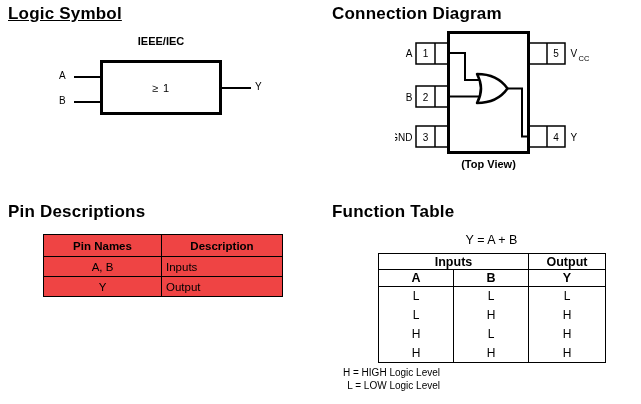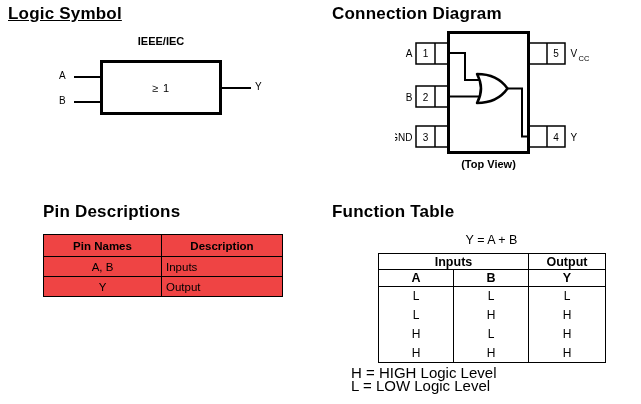--- a/index.html
+++ b/index.html
@@ -15,21 +15,21 @@
 
   .section-title {
     position:absolute;
     font-size:17px;
     font-weight:bold;
     letter-spacing:0.2px;
     white-space:nowrap;
   }
   #title-logic     { left:8px;   top:4px;text-decoration:underline; }
   #title-conn      { left:332px; top:4px; }
-  #title-pindesc   { left:8px;   top:202px;margin-left:35px; }
+  #title-pindesc   { left:8px;   top:202px; }
   #title-functable { left:332px; top:202px; }
 
   
   .ls-ieee {
     position:absolute; left:100px; top:35px; width:122px;
     text-align:center; font-size:11px; font-weight:bold;
   }
   .ls-box {
     position:absolute; left:100px; top:60px; width:122px; height:55px;
     border:3px solid #000; background:#fff;
@@ -86,21 +86,21 @@
   .func-table th {
     border:1px solid #000; font-size:12.5px; font-weight:bold;
     text-align:center; height:16px;
   }
   .func-table tr.ft-colhead th { height:17px; }
   .func-table td {
     border-left:1px solid #000; border-right:1px solid #000;
     border-top:none; border-bottom:none;
     font-size:12px; text-align:center; height:19px;
   }
-  .ft-notes { position:absolute; left:351px; top:366px; font-size:15px; line-height:13px; }
+  .ft-notes { position:absolute; left:343px; top:366px; font-size:10px; line-height:13px;text-align:right; }
 </style>
 </head>
 <body>
 
 <div class="stage">
 
   <div id="title-logic" class="section-title">Logic Symbol</div>
   <div id="title-conn" class="section-title">Connection Diagram</div>
   <div id="title-pindesc" class="section-title">Pin Descriptions</div>
   <div id="title-functable" class="section-title">Function Table</div>

